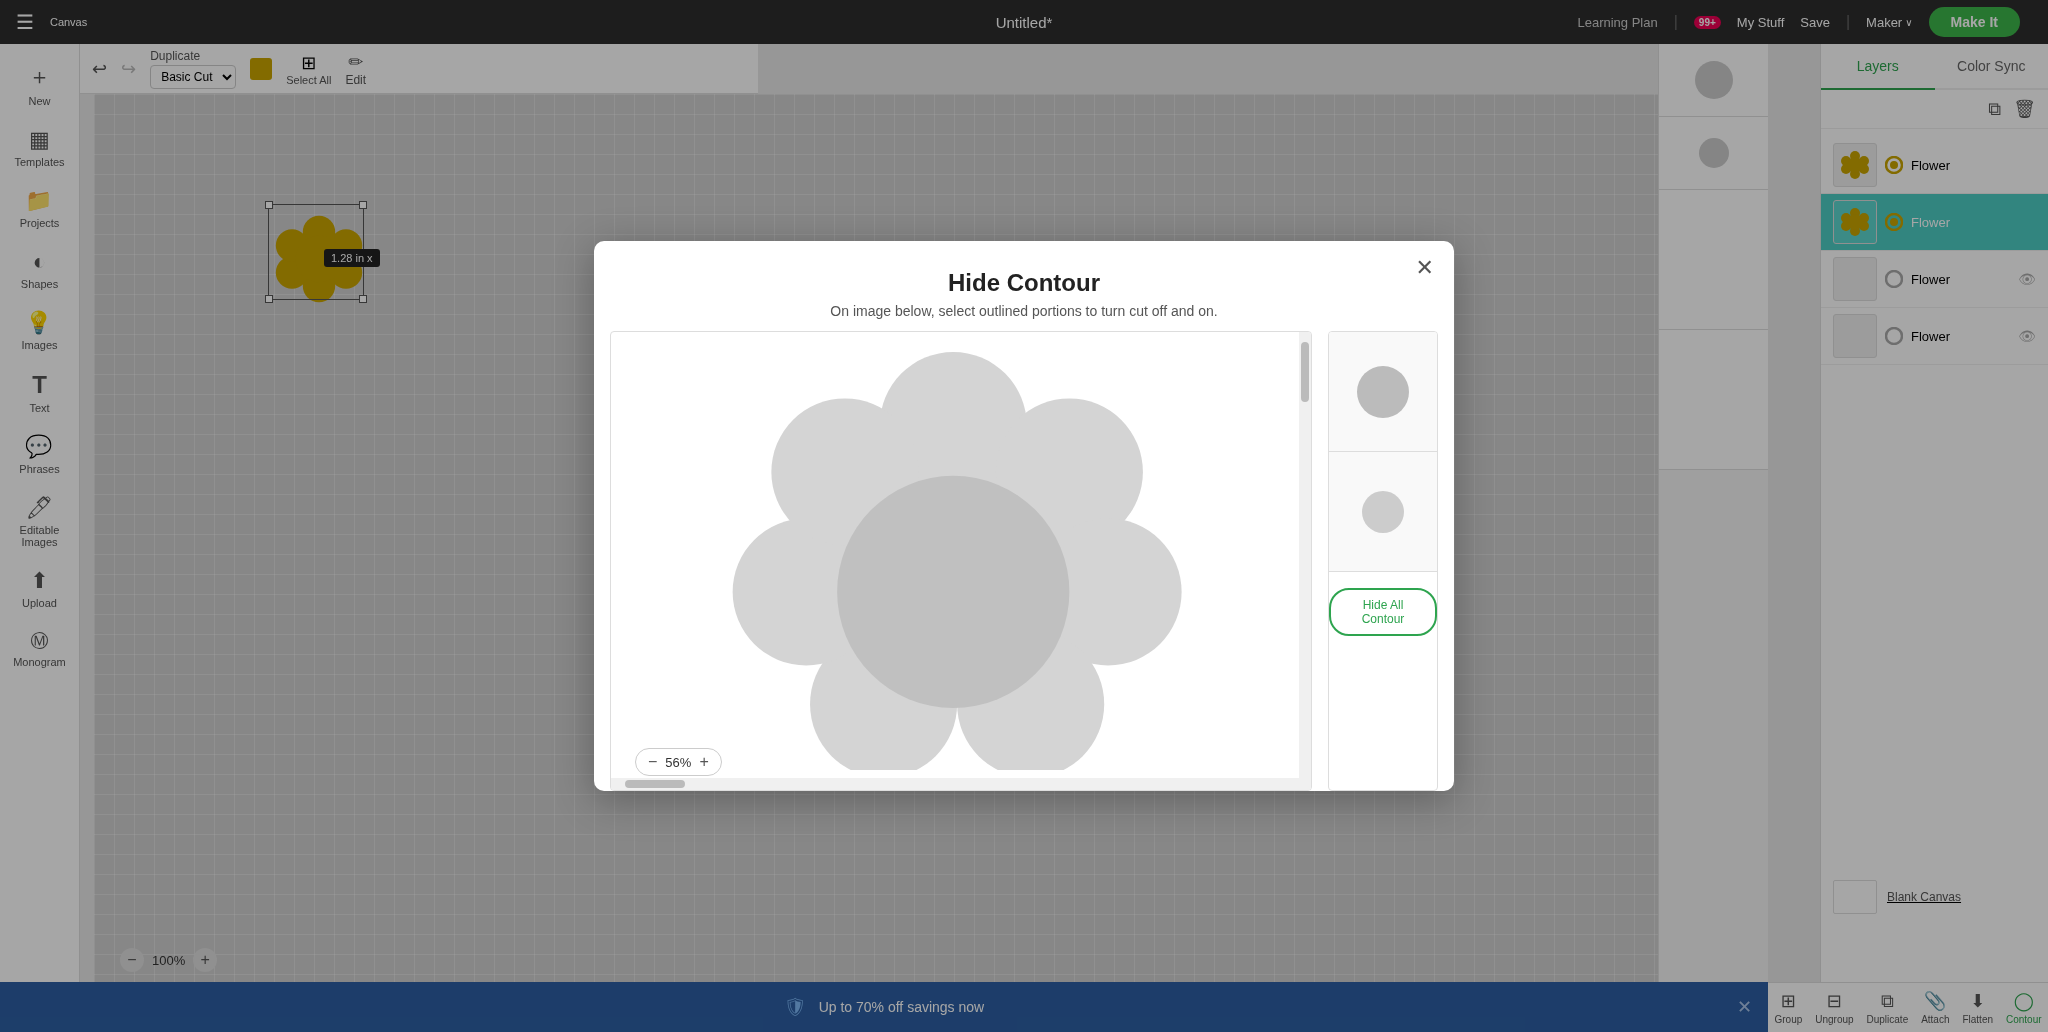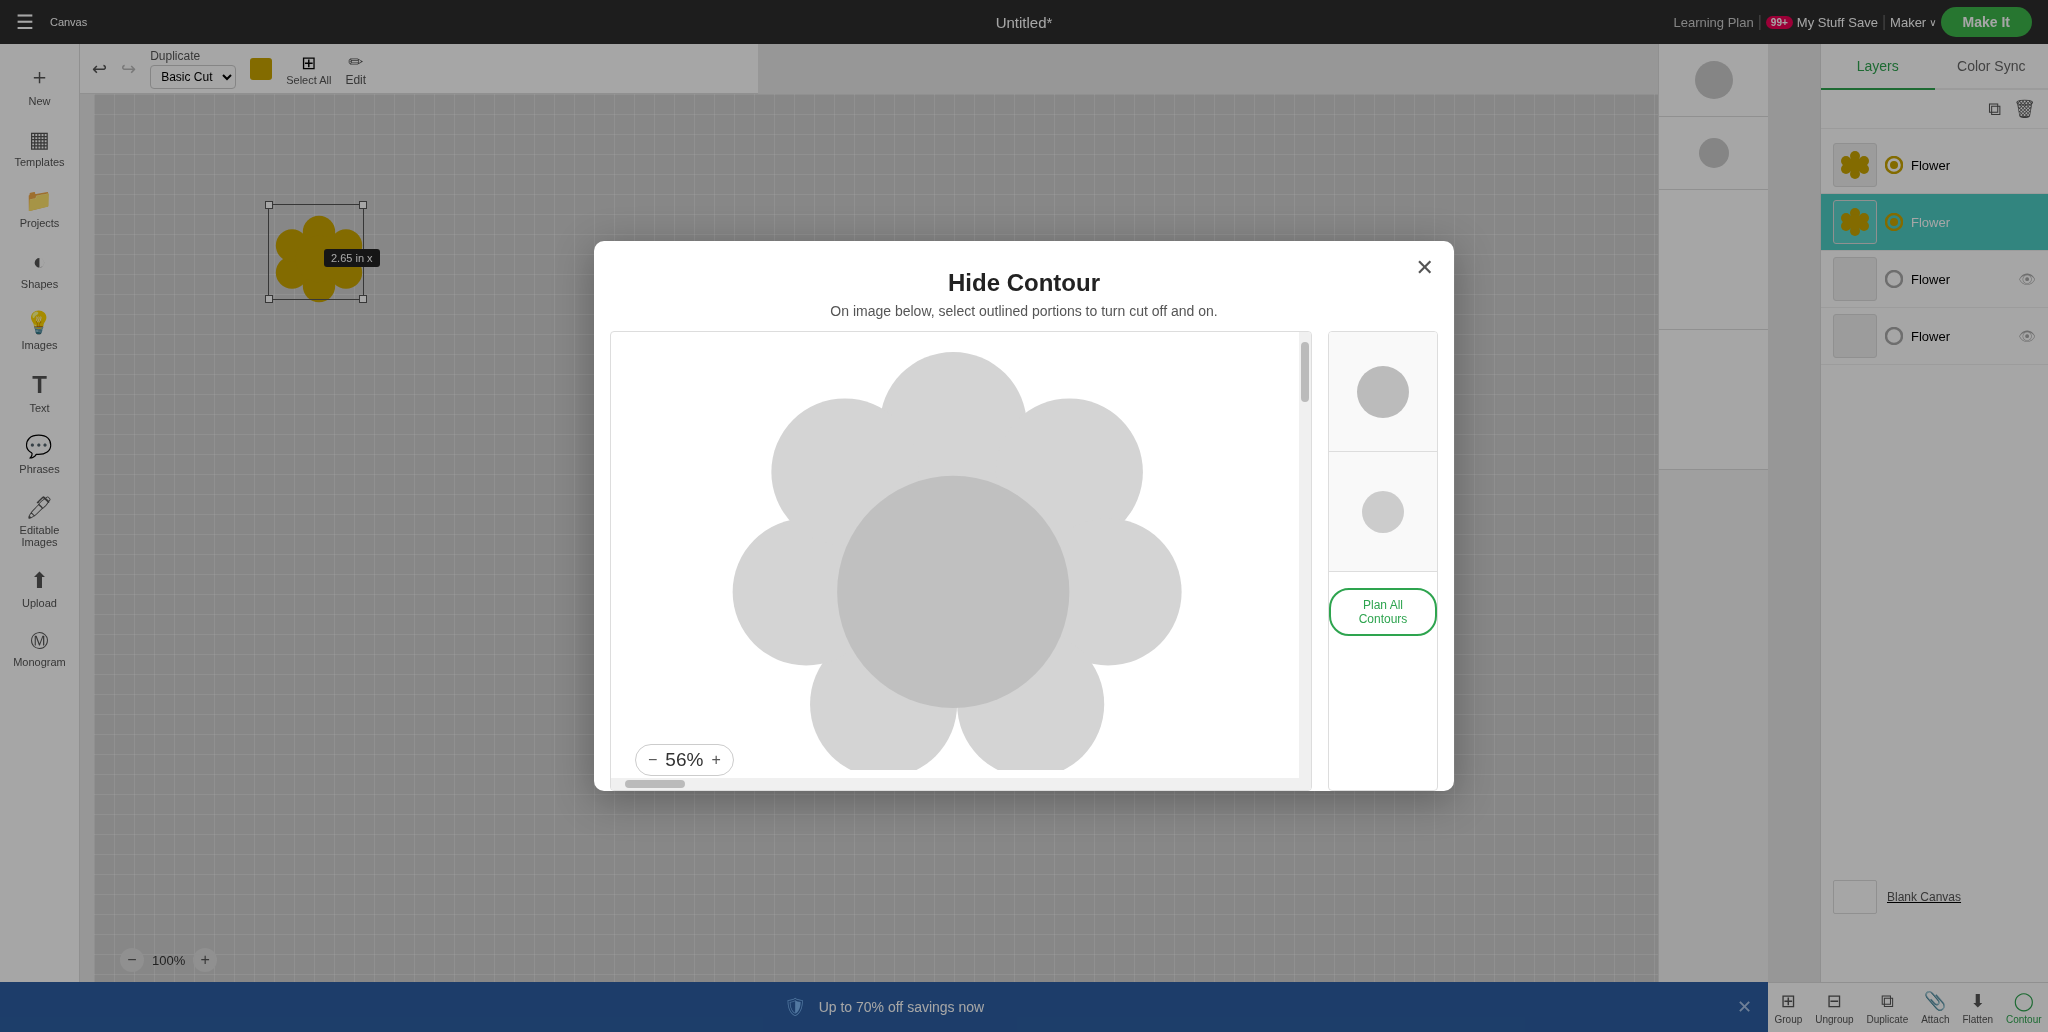--- a/index.html
+++ b/index.html
@@ -6,21 +6,21 @@
     body { font-family: -apple-system, BlinkMacSystemFont, 'Segoe UI', sans-serif; background: #e8e8e8; width: 2048px; height: 1032px; overflow: hidden; position: relative; }
 
     
     .topbar {
       position: absolute; top: 0; left: 0; right: 0; height: 44px;
       background: #2d2d2d; display: flex; align-items: center; z-index: 100;
     }
     .topbar-menu-icon { color: #fff; padding: 0 16px; font-size: 20px; cursor: pointer; }
     .topbar-canvas-label { color: #fff; font-size: 11px; font-weight: 500; }
     .topbar-title { position: absolute; left: 50%; transform: translateX(-50%); color: #fff; font-size: 15px; }
-    .topbar-right { position: absolute; right: 0; display: flex; align-items: center; gap: 4px; padding-right: 16px; }
+    .topbar-right { position: absolute; right: 0; display: flex; align-items: center; gap: 16px; padding-right: 28px; }
     .topbar-learning { color: #ccc; font-size: 13px; }
     .topbar-notif { background: #e05; color: #fff; font-size: 10px; border-radius: 10px; padding: 1px 5px; font-weight: bold; }
     .topbar-mystuff { color: #fff; font-size: 13px; cursor: pointer; }
     .topbar-save { color: #fff; font-size: 13px; cursor: pointer; }
     .topbar-sep { color: #666; }
     .topbar-maker { color: #fff; font-size: 13px; cursor: pointer; display: flex; align-items: center; gap: 3px; }
     .topbar-makeit { background: #3db54a; color: #fff; font-size: 14px; font-weight: 600; border-radius: 20px; padding: 7px 22px; cursor: pointer; border: none; }
 
     
     .toolbar {
@@ -161,21 +161,21 @@
     .modal-right {
       width: 110px; flex-shrink: 0; margin-right: 16px;
       border: 1px solid #ddd; border-radius: 4px; overflow: hidden;
     }
     .modal-zoom {
       position: absolute; bottom: 14px; left: 24px; display: flex; align-items: center; gap: 8px;
       background: rgba(255,255,255,0.92); border-radius: 20px; padding: 4px 12px;
       border: 1px solid #ccc;
     }
     .modal-zoom-btn { font-size: 16px; color: #555; cursor: pointer; }
-    .modal-zoom-label { font-size: 19px; color: #333; }
+    .modal-zoom-label { font-size: 13px; color: #333; }
     .hide-all-btn {
       border: 2px solid #2ea44f; color: #2ea44f; background: #fff;
       border-radius: 20px; padding: 8px 18px; font-size: 14px; cursor: pointer;
       font-weight: 500;
     }
 
     
     .flower-svg { width: 100%; height: 100%; }
 
     
@@ -328,21 +328,21 @@
     </svg>
   </div>
 
   <div style="position:absolute;top:110px;left:174px;width:96px;height:96px;border:1px solid #555;pointer-events:none;">
     <div style="position:absolute;top:-4px;left:-4px;width:8px;height:8px;background:#fff;border:1px solid #555;"></div>
     <div style="position:absolute;top:-4px;right:-4px;width:8px;height:8px;background:#fff;border:1px solid #555;"></div>
     <div style="position:absolute;bottom:-4px;left:-4px;width:8px;height:8px;background:#fff;border:1px solid #555;"></div>
     <div style="position:absolute;bottom:-4px;right:-4px;width:8px;height:8px;background:#fff;border:1px solid #555;"></div>
   </div>
 
-  <div class="canvas-tooltip">2.65 in x</div>
+  <div class="canvas-tooltip">1.28 in x</div>
 </div>
 
 <div class="canvas-zoom" style="bottom:60px;left:120px;z-index:55;">
   <span class="zoom-btn">−</span>
   <span class="zoom-label">100%</span>
   <span class="zoom-btn">+</span>
 </div>
 
 <div class="thumb-panel">
   <div class="thumb-item">
@@ -507,18 +507,18 @@
       </div>
 
       <div class="modal-right">
         <div style="height:120px;border-bottom:1px solid #ddd;display:flex;align-items:center;justify-content:center;background:#f9f9f9;">
           <div style="width:52px;height:52px;background:#bbb;border-radius:50%;"></div>
         </div>
         <div style="height:120px;border-bottom:1px solid #ddd;display:flex;align-items:center;justify-content:center;background:#f9f9f9;">
           <div style="width:42px;height:42px;background:#ccc;border-radius:50%;"></div>
         </div>
         <div style="flex:1;">
-          <button class="hide-all-btn" style="margin:16px auto;display:block;font-size:12px;padding:8px 10px;">Plan All Contours</button>
+          <button class="hide-all-btn" style="margin:16px auto;display:block;font-size:12px;padding:8px 10px;">Hide All Contour</button>
         </div>
       </div>
     </div>
   </div>
 </div>
 
 </body></html>

